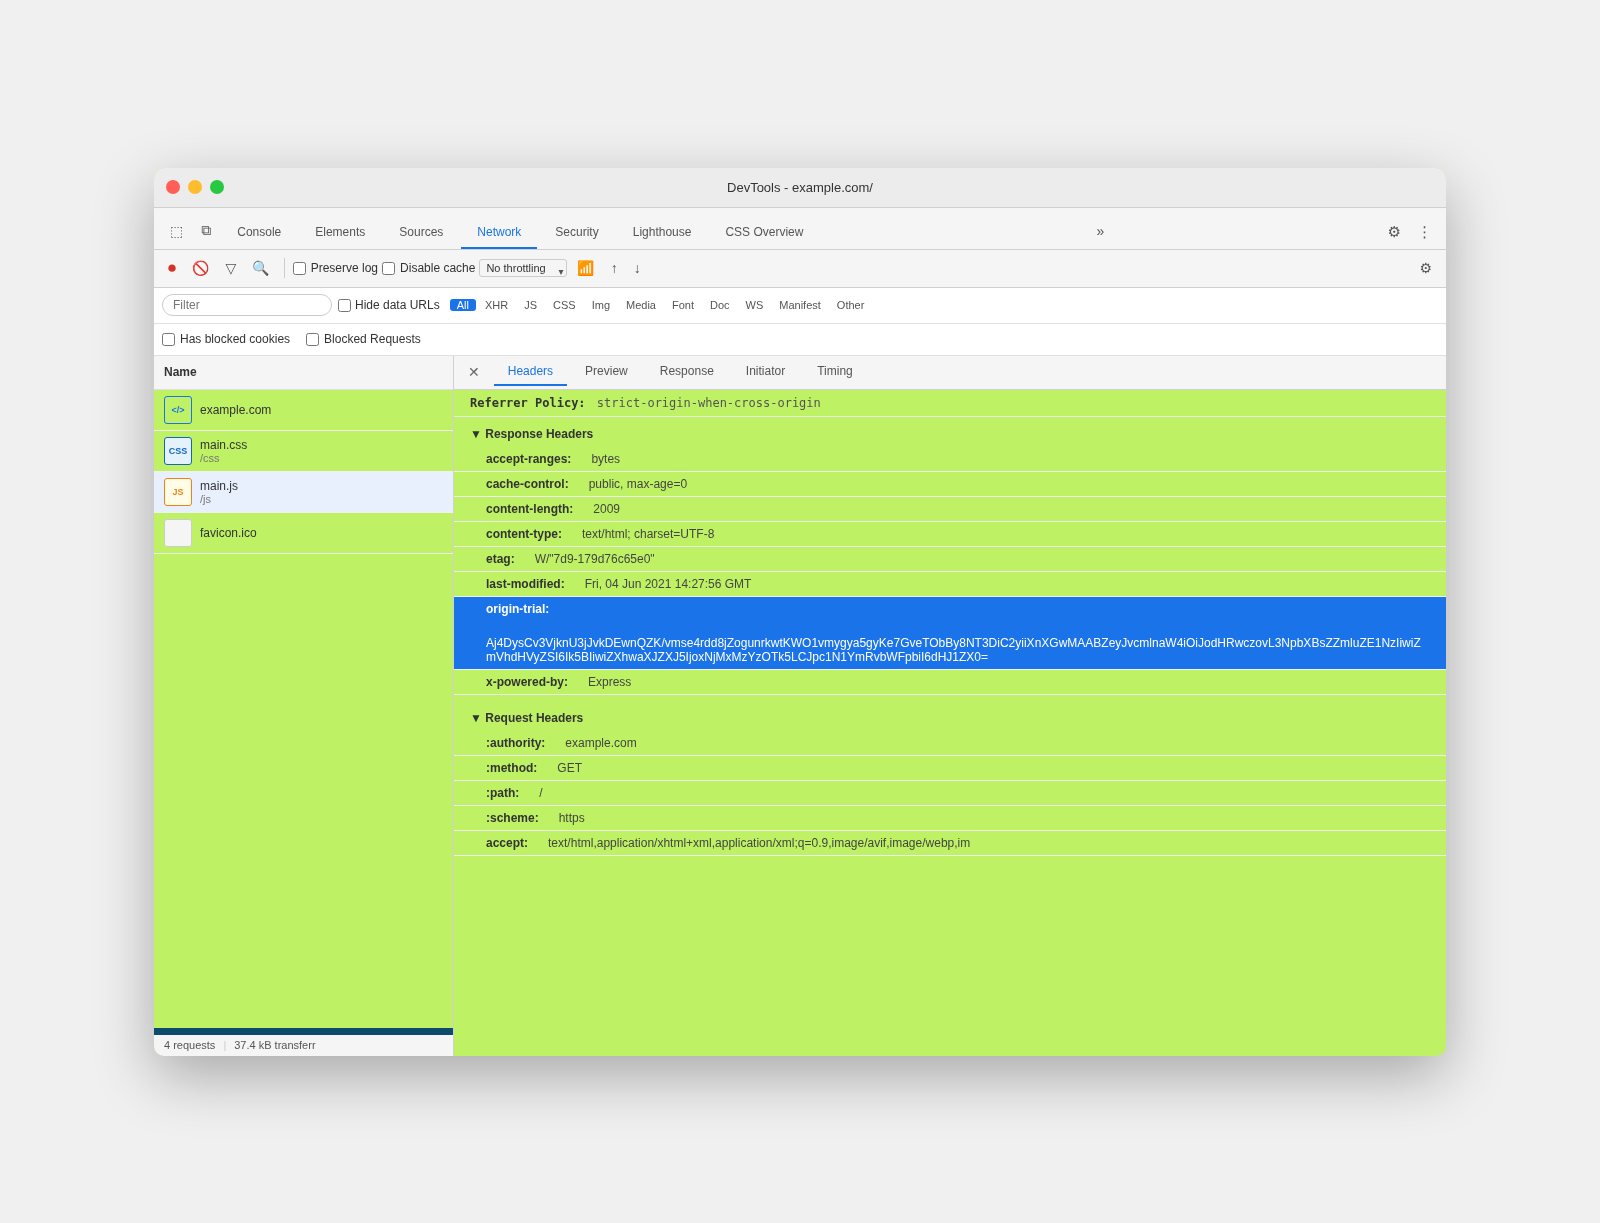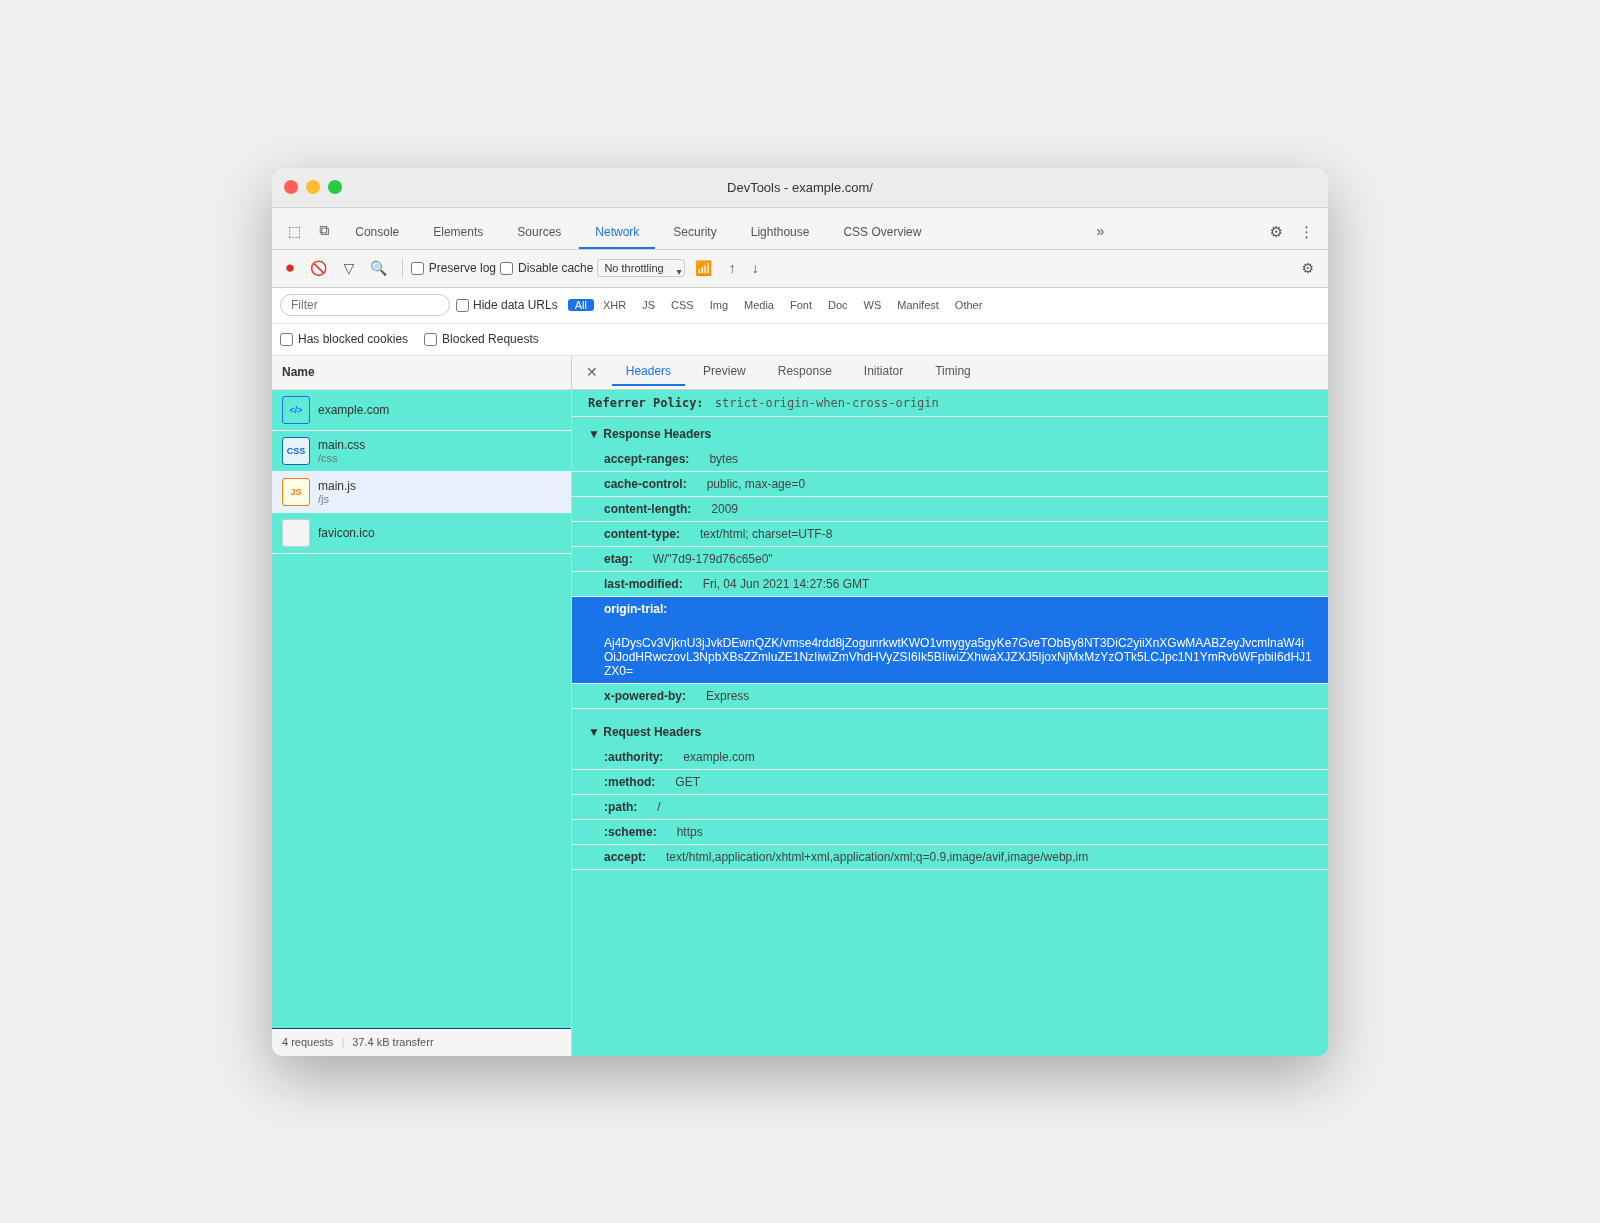--- a/index.html
+++ b/index.html
@@ -6,22 +6,22 @@
     body {
       font-family: -apple-system, BlinkMacSystemFont, 'Segoe UI', sans-serif;
       font-size: 12px;
       background: #f0f0f0;
       display: flex;
       justify-content: center;
       align-items: center;
       min-height: 100vh;
     }
     .window {
-      width: 1056px;
-      background: #5eead4;
+      width: 1292px;
+      background: #bef264;
       border-radius: 10px;
       box-shadow: 0 20px 60px rgba(0,0,0,0.3);
       overflow: hidden;
     }
     
     .titlebar {
       background: #ececec;
       height: 40px;
       display: flex;
       align-items: center;
@@ -288,21 +288,21 @@
     .file-icon.css-icon { color: #1565c0; border-color: #1565c0; background: #e3f2fd; }
     .file-icon.js-icon { color: #f57f17; border-color: #f57f17; background: #fffde7; }
     .file-icon.ico-icon { background: #f5f5f5; border-color: #ccc; }
     .request-name-block { display: flex; flex-direction: column; }
     .request-filename { font-size: 12px; color: #333; }
     .request-path { font-size: 11px; color: #777; }
     
     .status-bar {
       height: 28px;
       background: #f5f5f5;
-      border-top: 1px solid #0c4a6e;
+      border-top: 7px solid #0c4a6e;
       display: flex;
       align-items: center;
       padding: 0 10px;
       font-size: 11px;
       color: #555;
       gap: 8px;
     }
     .status-divider { color: #ccc; }
     
     .right-panel {

